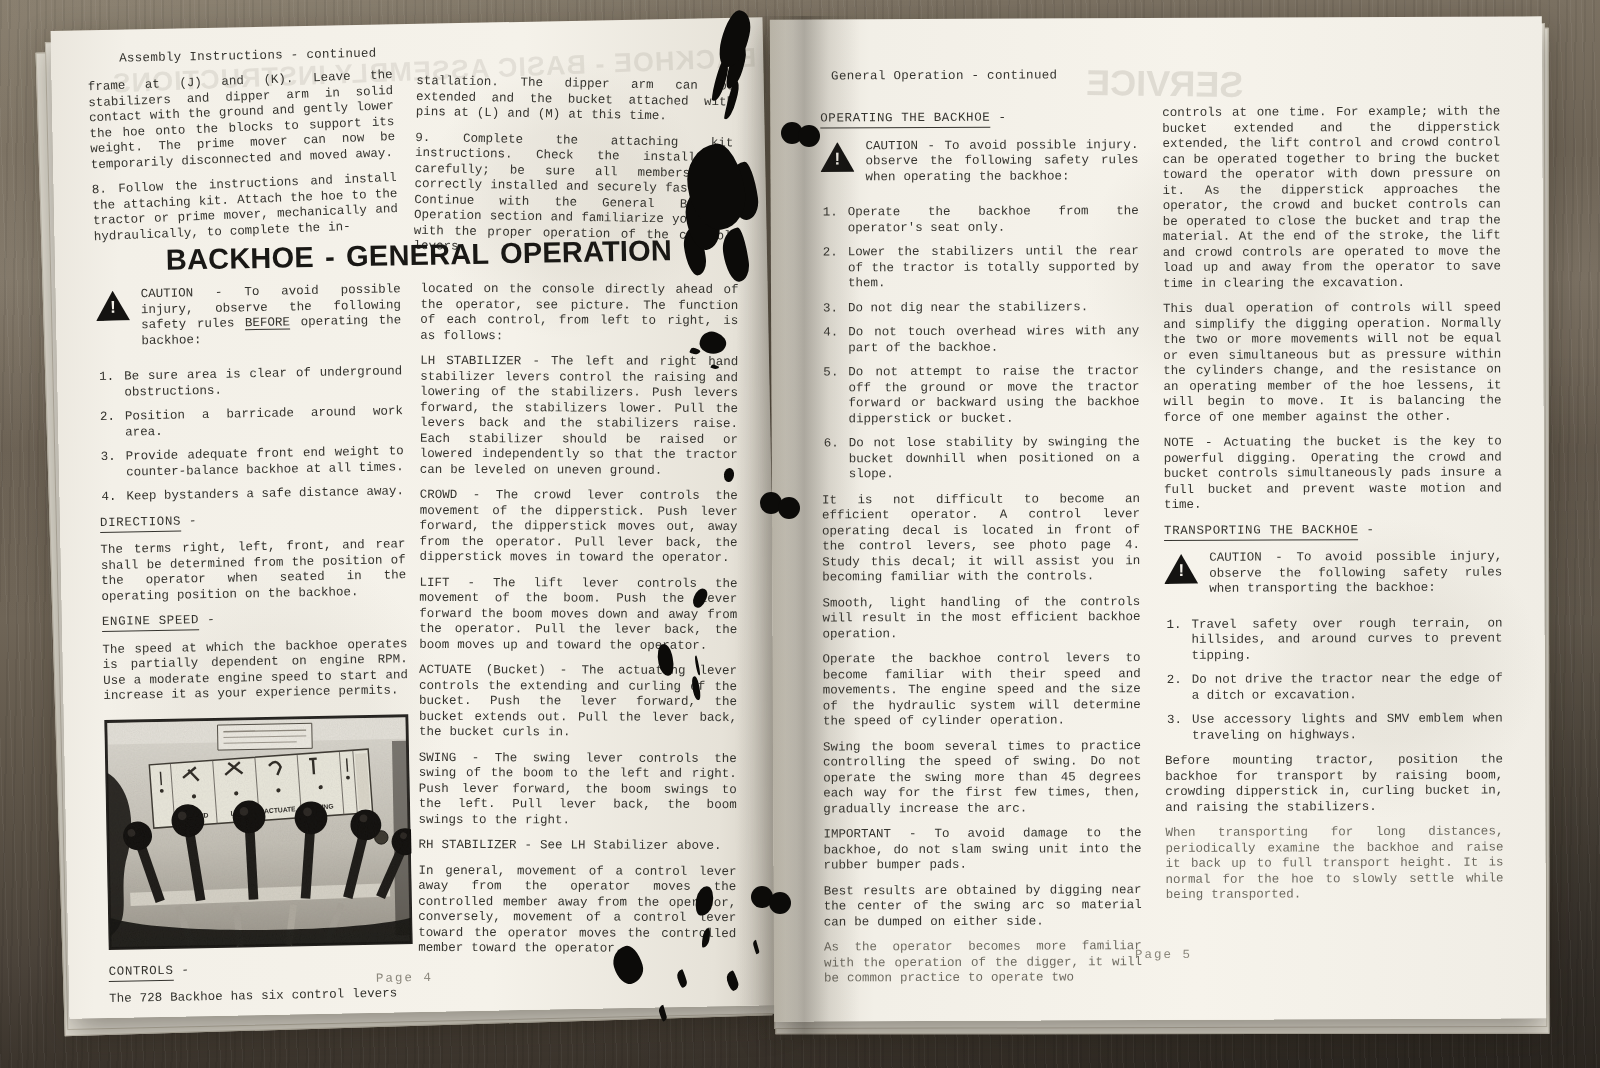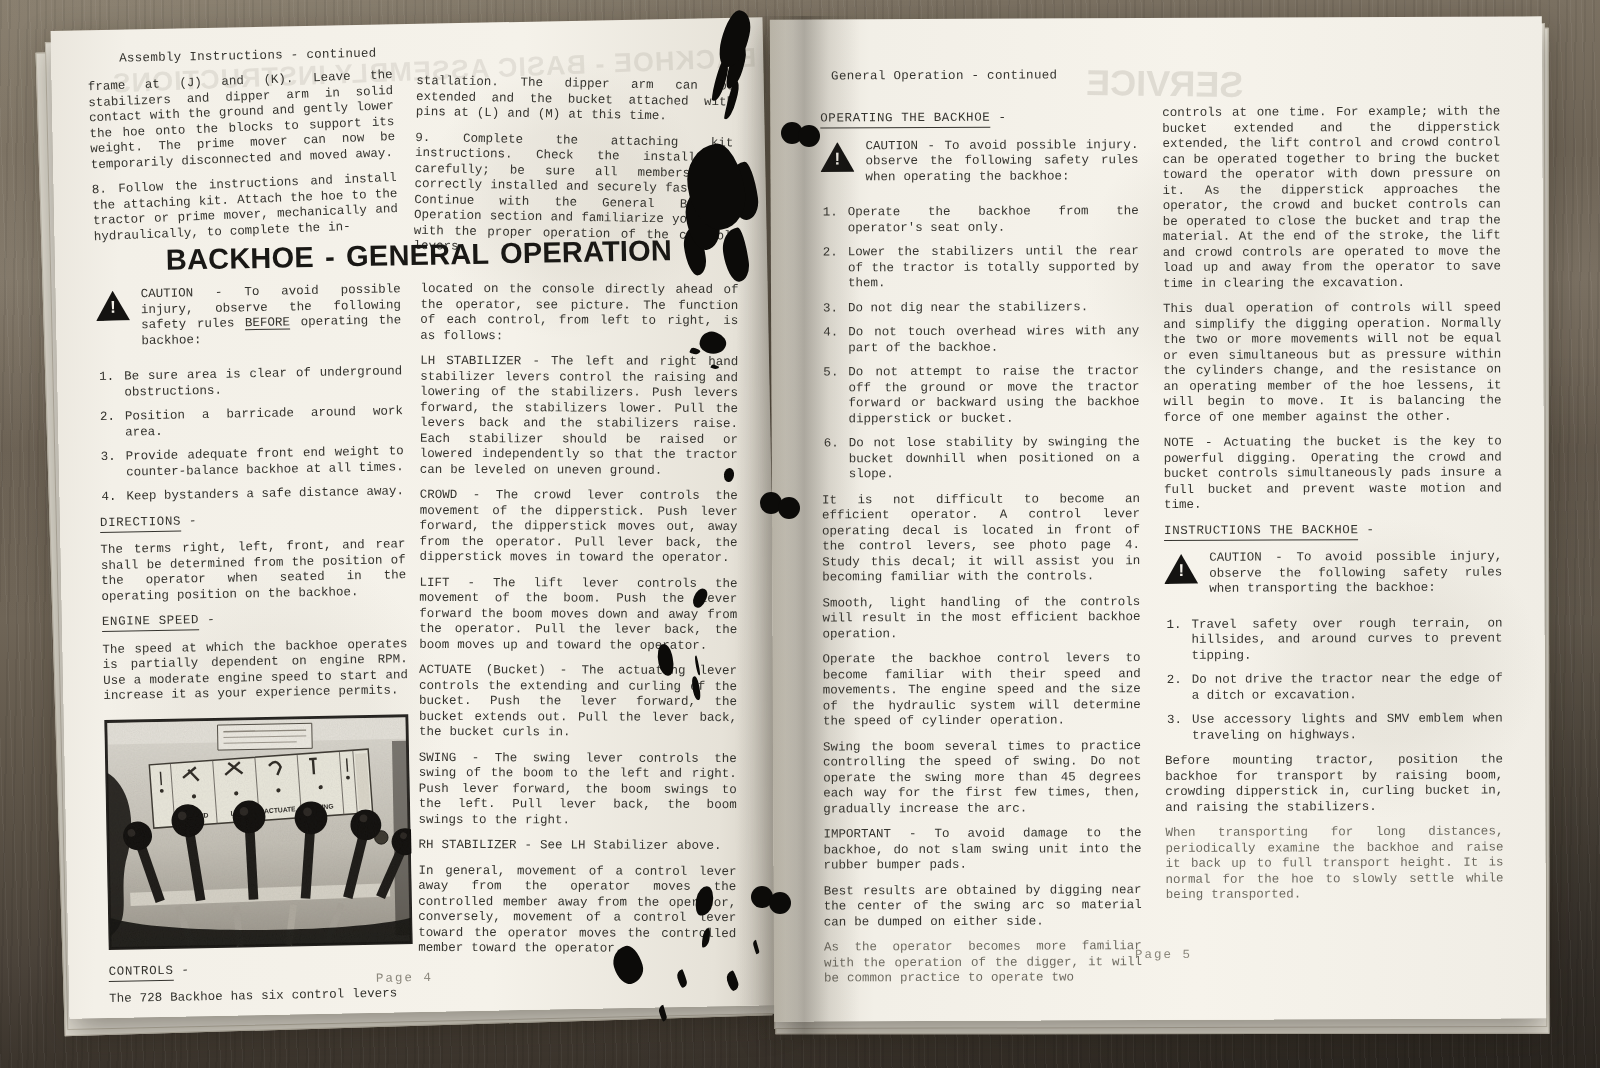--- a/index.html
+++ b/index.html
@@ -272,21 +272,21 @@
           <p>Swing the boom several times to practice controlling the speed of swing.  Do not operate the swing more than 45 degrees each way for the first few times, then, gradually increase the arc.</p>
           <p>IMPORTANT - To avoid damage to the backhoe, do not slam swing unit into the rubber bumper pads.</p>
           <p>Best results are obtained by digging near the center of the swing arc so material can be dumped on either side.</p>
           <p class="faded">As the operator becomes more familiar with the operation of the digger, it will be common practice to operate two</p>
         </div>
 
         <div class="col rc2">
           <p>controls at one time.  For example; with the bucket extended and the dipperstick extended, the lift control and crowd control can be operated together to bring the bucket toward the operator with down pressure on it.  As the dipperstick approaches the operator, the crowd and bucket controls can be operated to close the bucket and trap the material.  At the end of the stroke, the lift and crowd controls are operated to move the load up and away from the operator to save time in clearing the excavation.</p>
           <p>This dual operation of controls will speed and simplify the digging operation. Normally the two or more movements will not be equal or even simultaneous but as pressure within the cylinders change, and the resistance on an operating member of the hoe lessens, it will begin to move. It is balancing the force of one member against the other.</p>
           <p>NOTE - Actuating the bucket is the key to powerful digging. Operating the crowd and bucket controls simultaneously pads insure a full bucket and prevent waste motion and time.</p>
-          <div class="sec-h"><span class="hu">INSTRUCTIONS THE BACKHOE</span><span class="dash">-</span></div>
+          <div class="sec-h"><span class="hu">TRANSPORTING THE BACKHOE</span><span class="dash">-</span></div>
           <div class="caution">
             <span class="warn-tri">
                 <span class="warn-ex">!</span>
               </span>
             <p class="ctext">CAUTION - To avoid possible injury, observe the following safety rules when transporting the backhoe:</p>
           </div>
           <ol class="numlist">
             <li>Travel safety over rough terrain, on hillsides, and around curves to prevent tipping.</li>
             <li>Do not drive the tractor near the edge of a ditch or excavation.</li>
             <li>Use accessory lights and SMV emblem when traveling on highways.</li>

